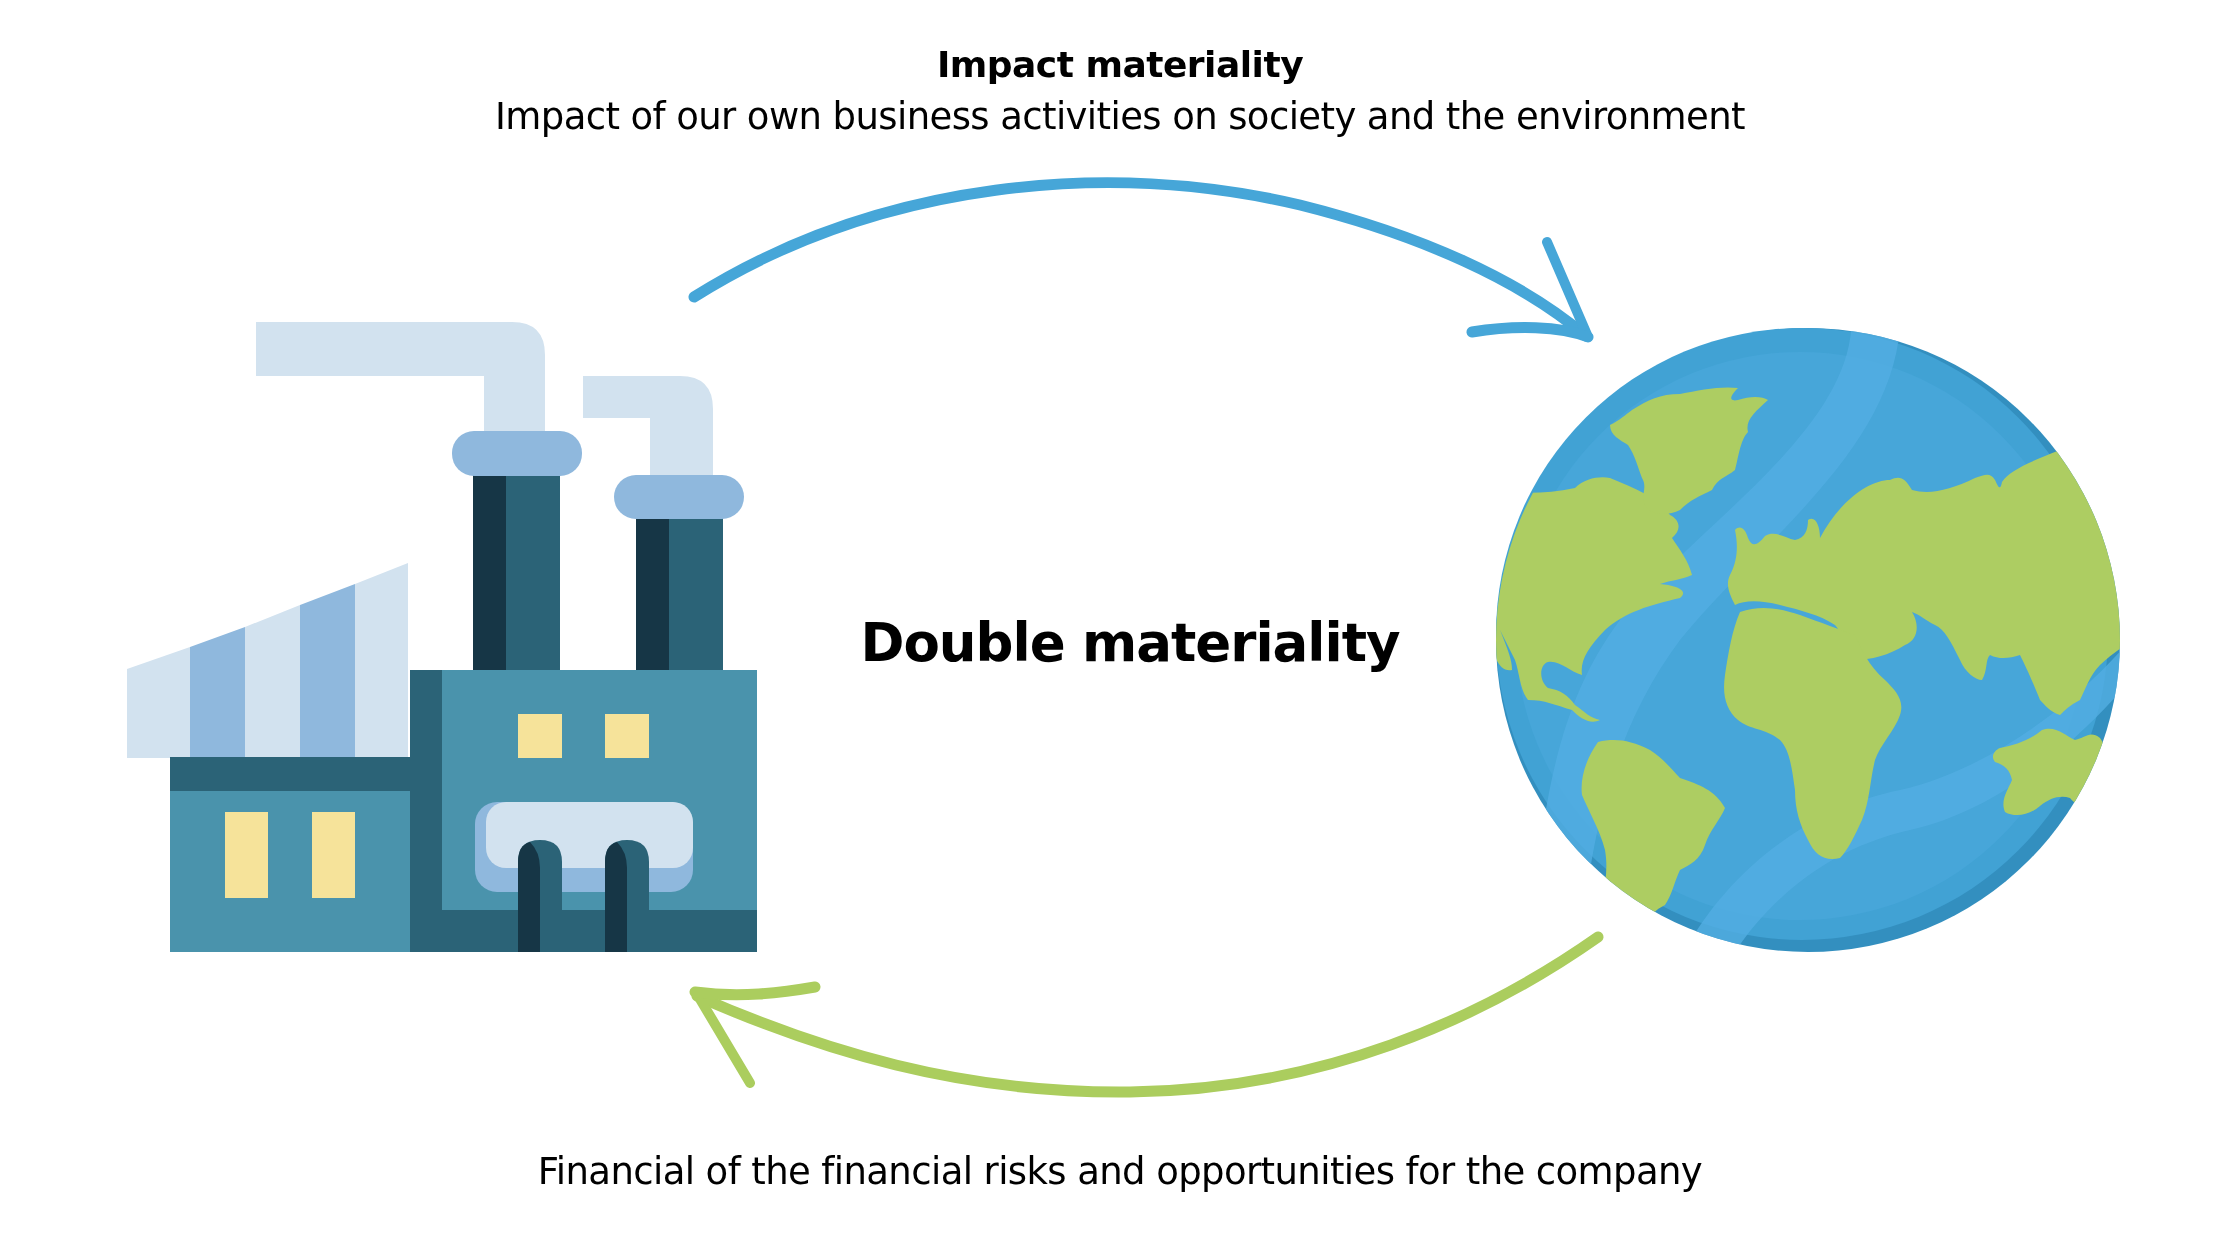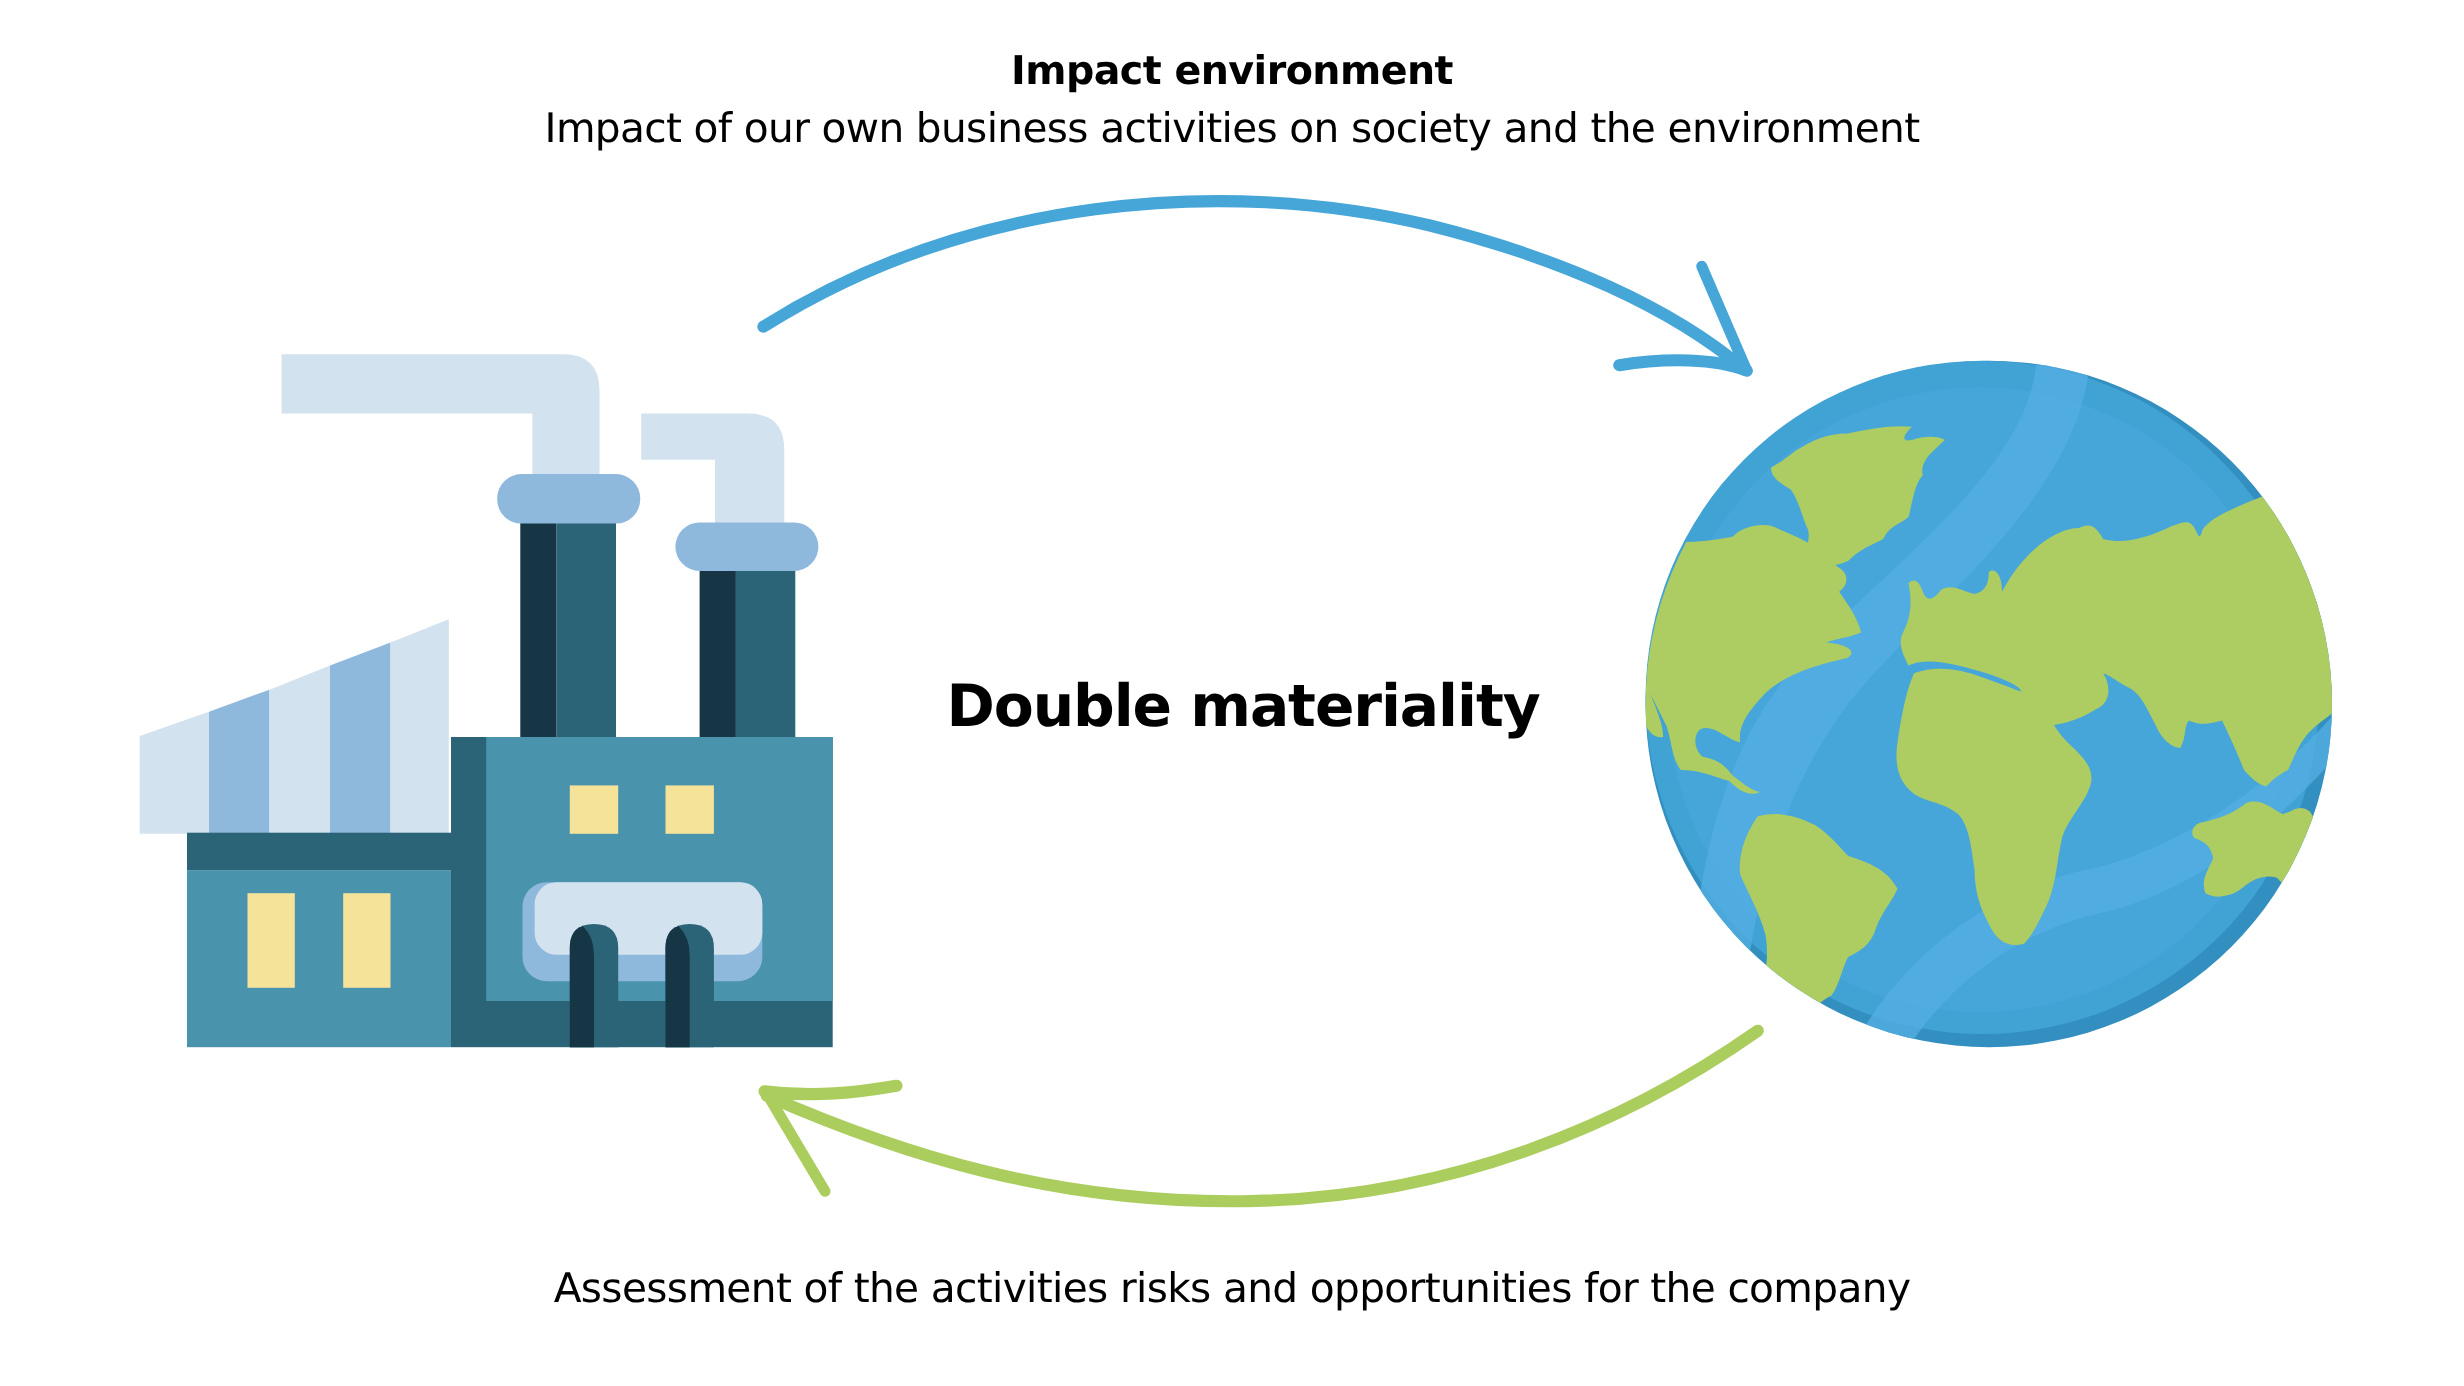--- a/index.html
+++ b/index.html
@@ -11,28 +11,28 @@
   #impact { top: 44px; }
   #financial { top: 1140px; }
   #center-title { position: absolute; left: 840px; width: 580px; top: 612px; text-align: center;
                   font-weight: bold; font-size: 53px; letter-spacing: -1px; }
   svg.layer { position: absolute; left: 0; top: 0; }
 </style>
 </head>
 <body>
 
 <div id="impact" class="label-block">
-  <div class="heading">Impact environment</div>
+  <div class="heading">Impact materiality</div>
   <div class="sub">Impact of our own business activities on society and the environment</div>
 </div>
 
 <div id="center-title">Double materiality</div>
 
 <div id="financial" class="label-block">
-  <div class="sub">Assessment of the activities risks and opportunities for the company</div>
+  <div class="sub">Financial of the financial risks and opportunities for the company</div>
 </div>
 
 <svg class="layer" width="2240" height="1260" viewBox="0 0 2240 1260" xmlns="http://www.w3.org/2000/svg">
 
   <g fill="none" stroke="#46A6D8" stroke-linecap="round" stroke-linejoin="round">
     <path d="M 694 297 C 880 180, 1110 160, 1300 205 C 1420 235, 1520 280, 1586 336" stroke-width="11"></path>
     <path d="M 1547 242 L 1588 337" stroke-width="10"></path>
     <path d="M 1472 332 C 1515 325, 1560 326, 1588 337" stroke-width="11"></path>
   </g>
 

